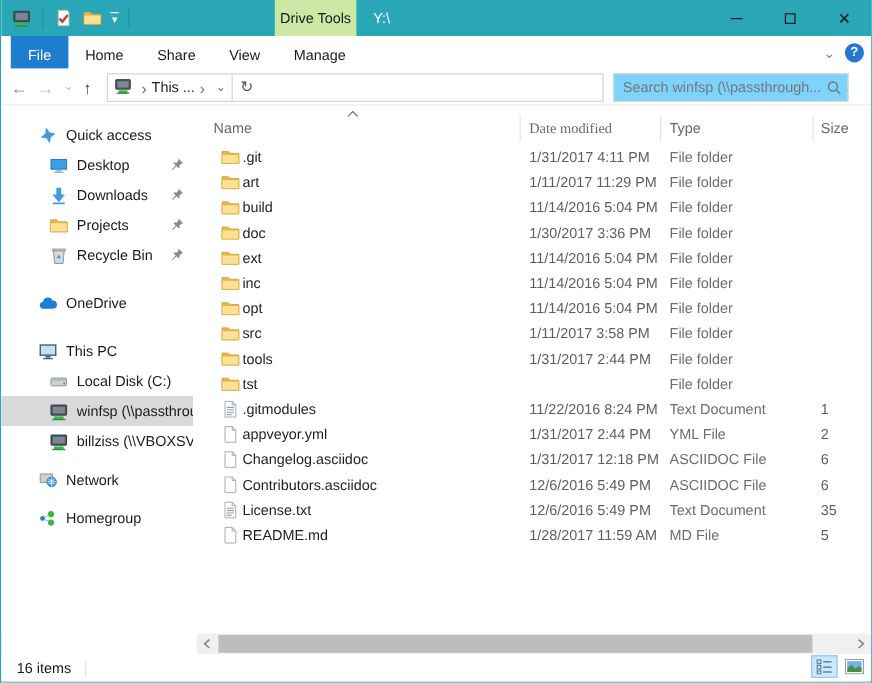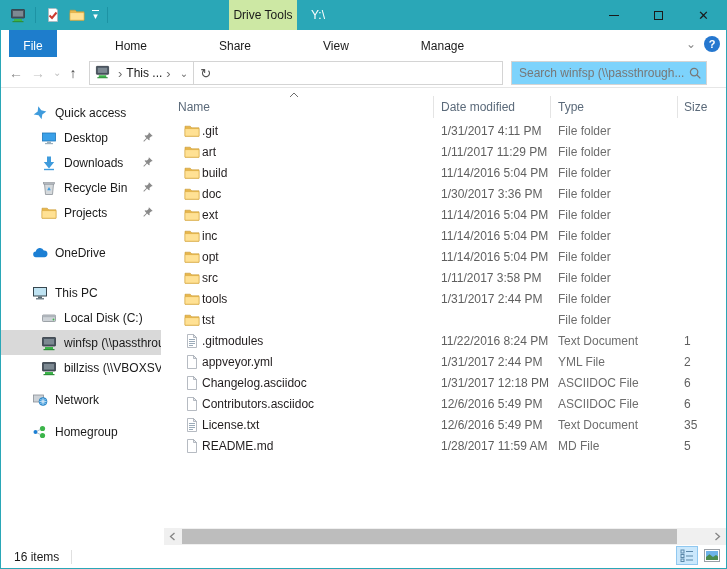--- a/index.html
+++ b/index.html
@@ -16,21 +16,21 @@
   .qat-drop .bar { width:7px; height:1px; background:#fff; margin-bottom:1px; }
   .drivetools-tab { position:absolute; left:228px; top:0; width:68px; height:30px; background:#cde8a4; color:#1a1a1a; display:flex; align-items:center; justify-content:center; }
   .win-title { position:absolute; left:310px; top:0; height:30px; display:flex; align-items:center; color:#fff; }
   .win-controls { position:absolute; right:0; top:0; height:30px; display:flex; }
   .win-btn { width:45px; height:30px; display:flex; align-items:center; justify-content:center; color:#1a1a1a; }
   .min-glyph { width:10px; height:1px; background:#1a1a1a; }
   .max-glyph { width:9px; height:9px; border:1px solid #1a1a1a; }
   .close-glyph { font-size:13px; line-height:1; }
 
   
-  .tabsrow { position:absolute; left:0; top:30px; width:100%; height:33px; background:#fff; border-bottom:1px solid #e3e3e3; display:flex; align-items:stretch;gap:44px; }
+  .tabsrow { position:absolute; left:0; top:30px; width:100%; height:33px; background:#fff; border-bottom:1px solid #e3e3e3; display:flex; align-items:stretch; }
   .tab { display:flex; align-items:center; justify-content:center; padding:0 14px; color:#1a1a1a; }
   .tab.file { background:#1e7dcc; color:#fff; width:48px; margin-left:8px; padding:0; }
   .tabs-right { position:absolute; right:6px; top:30px; height:27px; display:flex; align-items:center; gap:8px; }
   .ribbon-collapse { color:#8a8a8a; font-size:12px; }
   .help-btn { width:16px; height:16px; border-radius:50%; background:#2577cf; color:#fff; font-size:11px; font-weight:bold; display:flex; align-items:center; justify-content:center; }
 
   
   .addrrow { position:absolute; left:0; top:57px; width:100%; height:31px; background:#fff; border-bottom:1px solid #e6e6e6; }
   .navbtns { position:absolute; left:8px; top:0; height:31px; display:flex; align-items:center; gap:8px; font-size:14px; }
   .nav-back { color:#8a8a8a; }
@@ -60,21 +60,21 @@
   .sitem.selected { background:#d9d9d9; }
   .slabel { overflow:hidden; }
   .pin { position:absolute; right:7px; top:6px; width:13px; height:13px; }
 
   
   .filepane { position:absolute; left:160px; top:0; right:0; height:100%; }
   .sortcaret { position:absolute; left:127px; top:0px; width:12px; height:8px; color:#6d6d6d; }
   .lheader { position:absolute; left:0; top:8px; width:100%; height:25px; }
   .hcell { position:absolute; top:0; height:22px; line-height:22px; color:#5b6a7a; border-right:1px solid #e4e4e4; }
   .hname { left:0; width:273px; padding-left:17px; }
-  .hdate { left:273px; width:117px; padding-left:7px; }
+  .hdate { left:273px; width:117px; padding-left:7px;font-family:Liberation Serif, serif; }
   .htype { left:390px; width:127px; padding-left:7px; }
   .hsize { left:517px; width:80px; padding-left:6px; }
   .rows { position:absolute; left:0; top:33px; width:100%; }
   .frow { position:relative; height:21px; }
   .ficon { position:absolute; left:23px; top:2px; width:16px; height:16px; }
   .fcell { position:absolute; top:0; height:21px; line-height:21px; white-space:nowrap; overflow:hidden; }
   .fname { left:41px; width:230px; color:#211d1e; }
   .fdate { left:280px; width:112px; color:#5f5f5f; }
   .ftype { left:397px; width:120px; color:#6d6d6d; }
   .fsize { left:523px; width:40px; color:#5f5f5f; }
@@ -244,37 +244,37 @@
             </svg>
         </span>
         <span class="slabel">Downloads</span>
         <span class="pin"><svg width="13" height="13" viewBox="0 0 16 16">
               <use href="#svg-pin"></use>
             </svg></span>
       </div>
       <div class="sitem lvl1">
         <span class="sicon">
           <svg width="16" height="16" viewBox="0 0 16 16">
+              <use href="#svg-folder"></use>
+            </svg>
+        </span>
+        <span class="slabel">Projects</span>
+        <span class="pin"><svg width="13" height="13" viewBox="0 0 16 16">
+              <use href="#svg-pin"></use>
+            </svg></span>
+      </div>
+      <div class="sitem lvl1">
+        <span class="sicon">
+          <svg width="16" height="16" viewBox="0 0 16 16">
               <path d="M3.5 4h9l-1 10.5h-7z" fill="#d6dadd" stroke="#8a9097" stroke-width="0.8"></path>
               <rect x="2.5" y="2.5" width="11" height="1.5" fill="#c2c7cc" stroke="#8a9097" stroke-width="0.6"></rect>
               <path d="M8 7l1.8 3.2H6.2z" fill="#3f9bdc"></path>
             </svg>
         </span>
         <span class="slabel">Recycle Bin</span>
-        <span class="pin"><svg width="13" height="13" viewBox="0 0 16 16">
-              <use href="#svg-pin"></use>
-            </svg></span>
-      </div>
-      <div class="sitem lvl1">
-        <span class="sicon">
-          <svg width="16" height="16" viewBox="0 0 16 16">
-              <use href="#svg-folder"></use>
-            </svg>
-        </span>
-        <span class="slabel">Projects</span>
         <span class="pin"><svg width="13" height="13" viewBox="0 0 16 16">
               <use href="#svg-pin"></use>
             </svg></span>
       </div>
       <div class="sitem lvl0 gap5">
         <span class="sicon">
           <svg width="16" height="16" viewBox="0 0 16 16">
               <path d="M4.2 12.2a2.8 2.8 0 01-.4-5.6 4.2 4.2 0 018-1.2 3.1 3.1 0 01.5 6.8z" fill="#1c7fd4"></path>
             </svg>
         </span>

